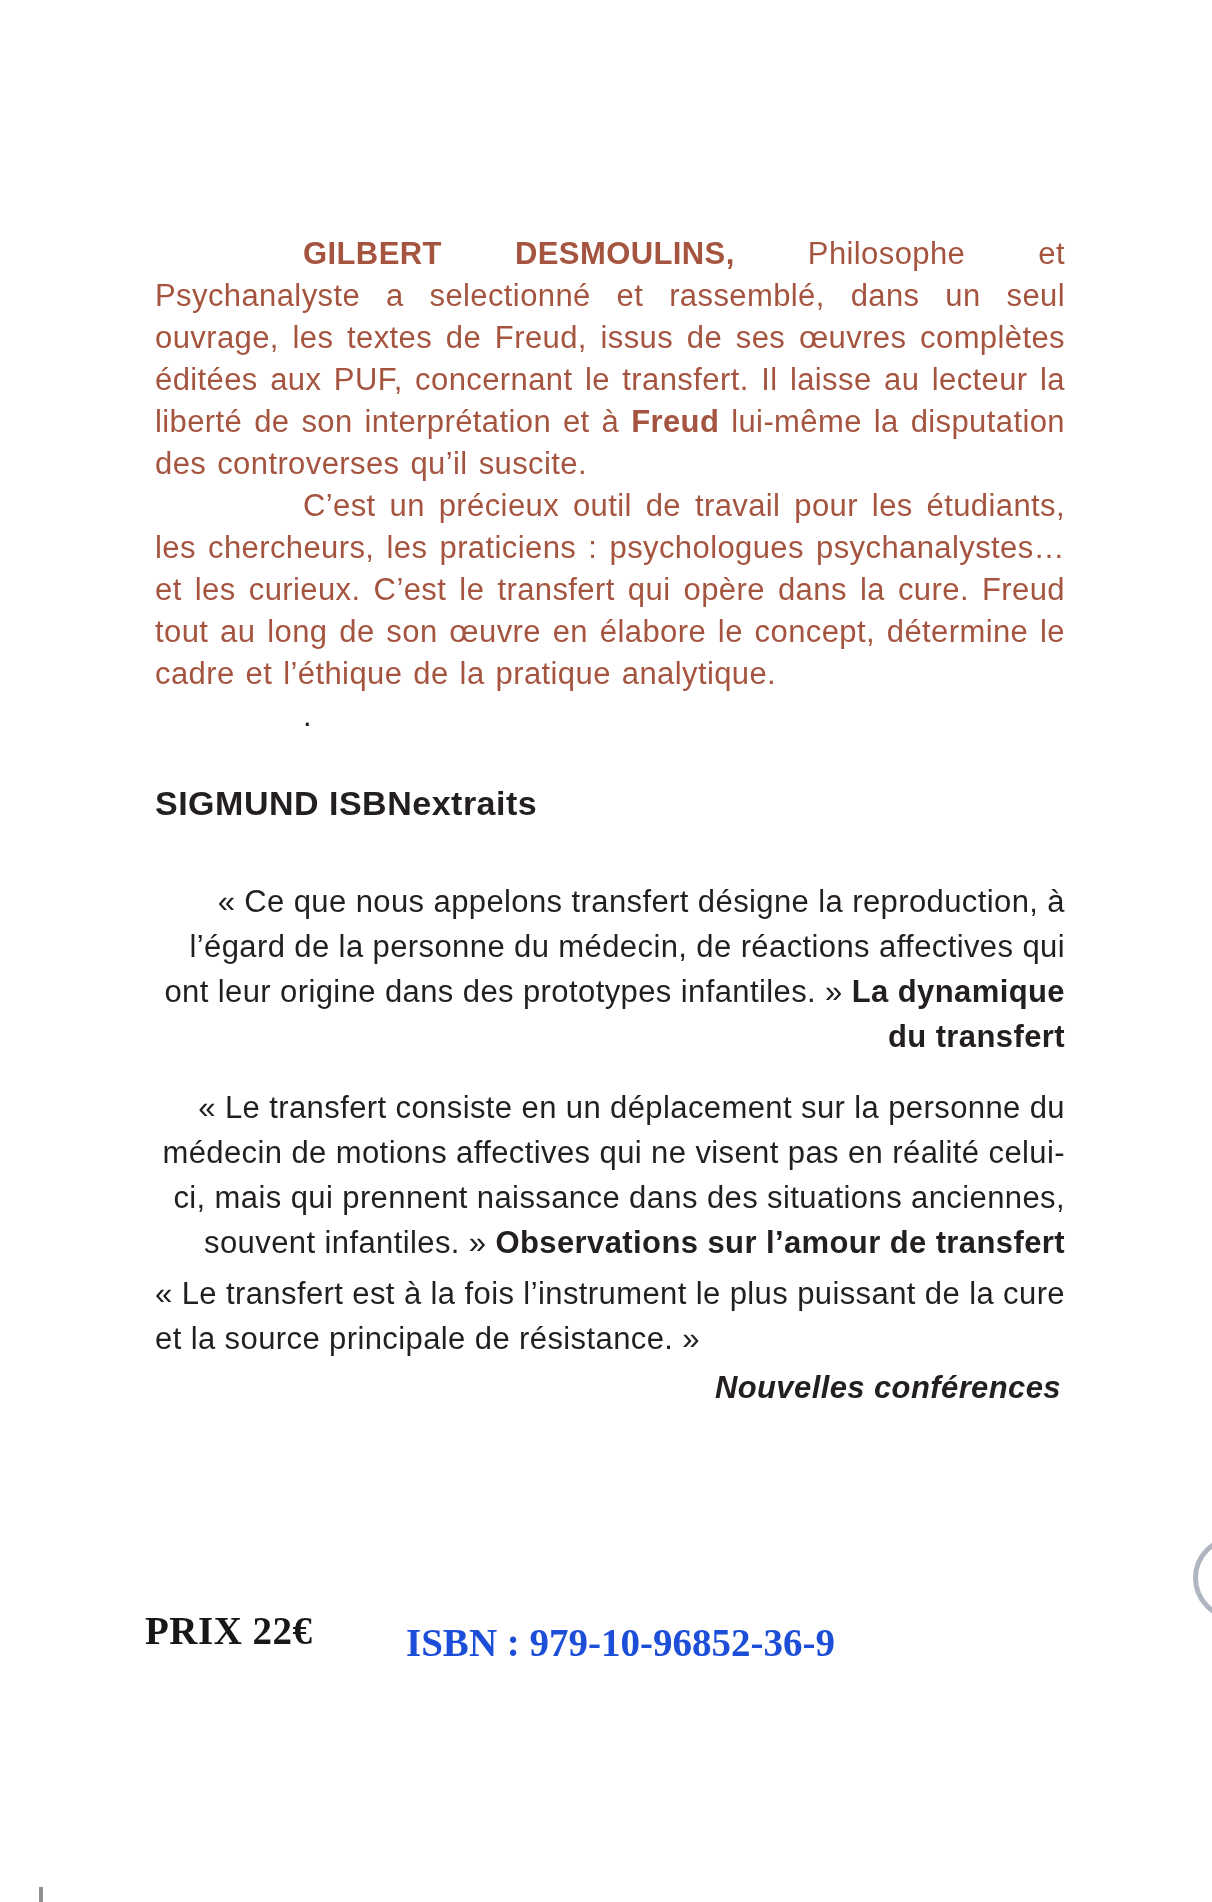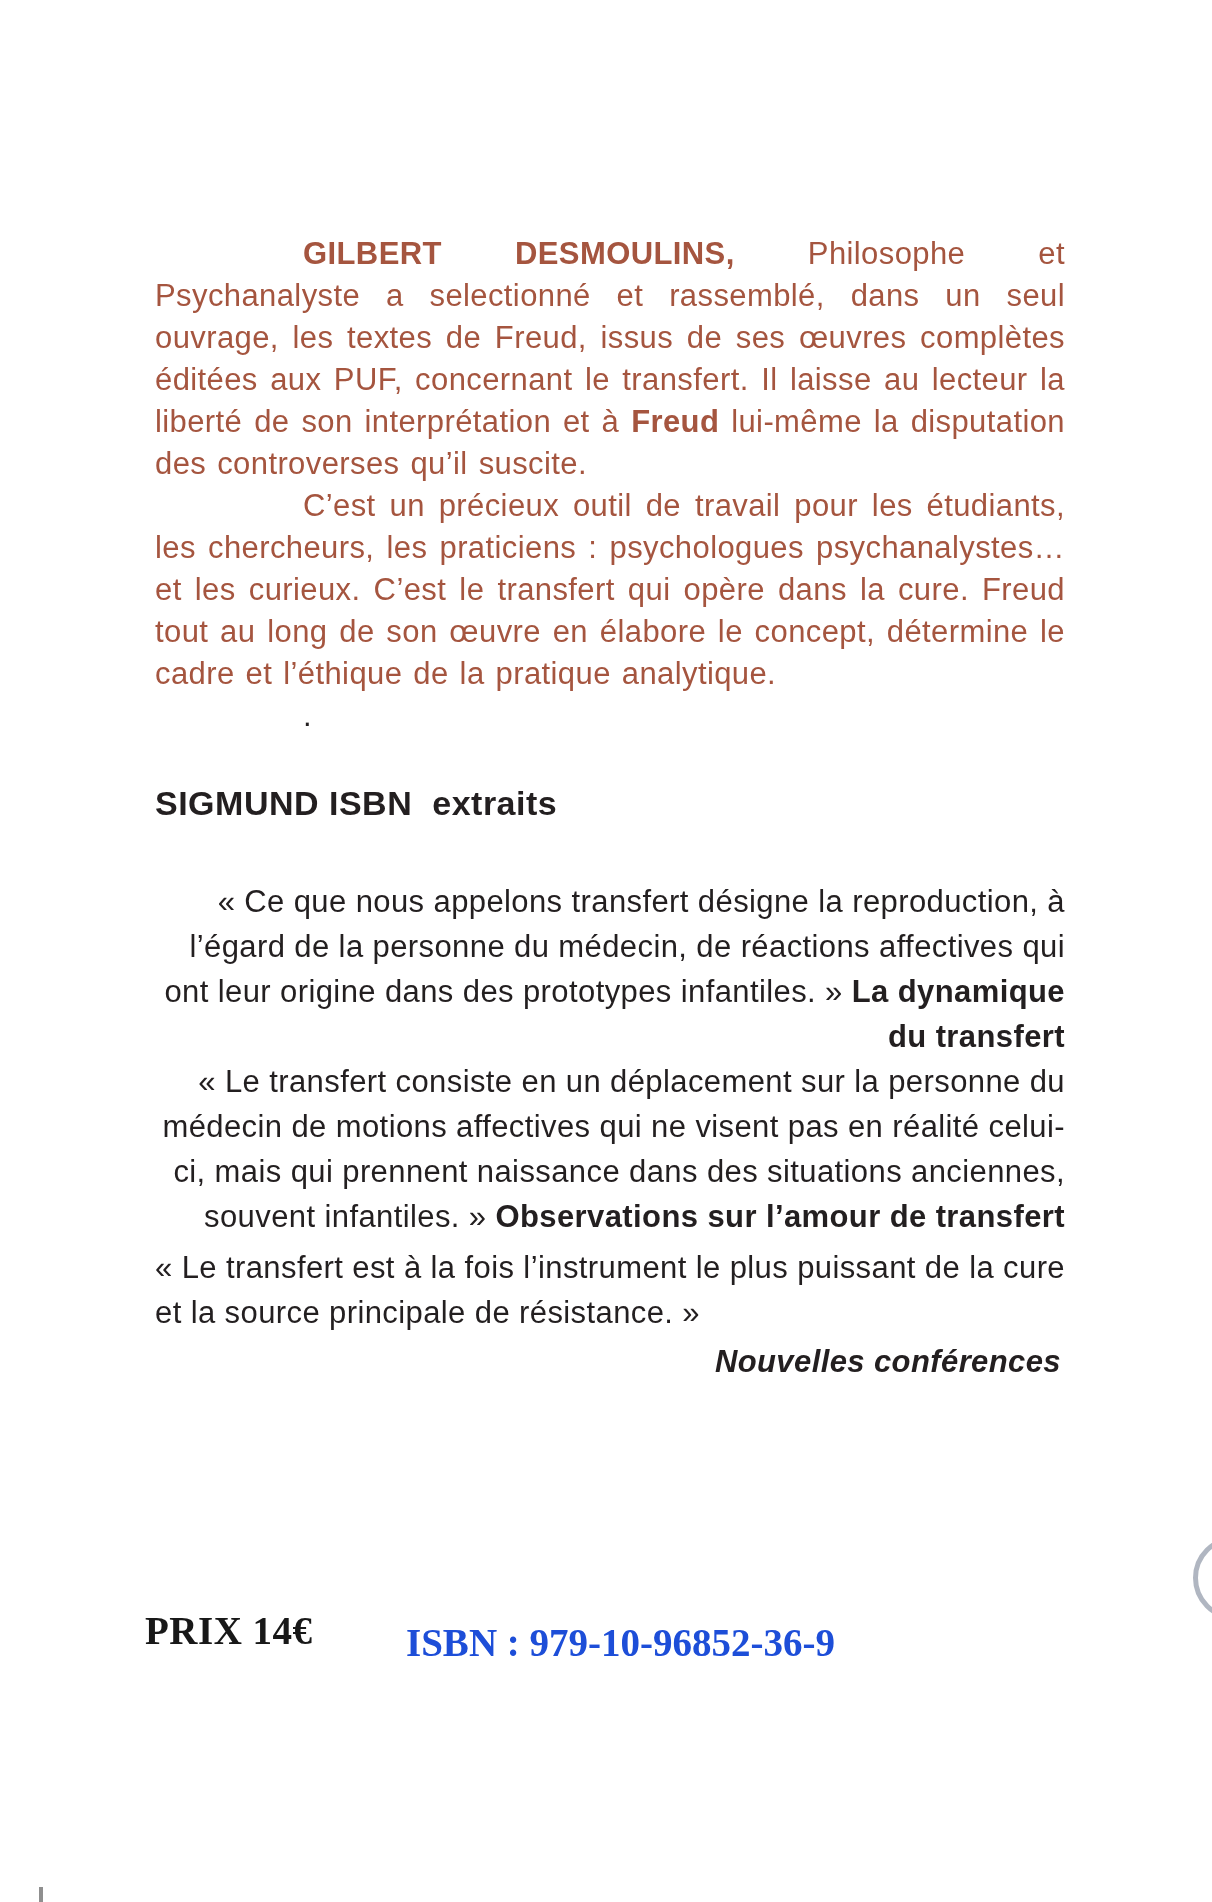--- a/index.html
+++ b/index.html
@@ -37,32 +37,32 @@
   }
 
   .heading {
     margin: 46px 0 0 0;
     color: var(--ink);
     font-size: 34px;
     line-height: 40px;
     font-weight: bold;
     letter-spacing: 0.5px;
   }
-  .heading .sub { margin-left: 20px; }
+  .heading .sub { }
 
   .quote {
     margin: 0;
     color: var(--ink);
     font-size: 31px;
     line-height: 45px;
     letter-spacing: 0.4px;
   }
   .q-right { text-align: right; }
   .q1 { margin-top: 56px; }
-  .q2 { }
+  .q2 { margin-top: 26px; }
   .q3 { margin-top: 6px; text-align: justify; }
   .q-source { font-weight: bold; }
   .source-line {
     margin: 4px;
     text-align: right;
     color: var(--ink);
     font-size: 31px;
     line-height: 45px;
     font-weight: bold;
     font-style: italic;
@@ -120,19 +120,19 @@
     <p class="quote q-right q1"><span>« Ce que nous appelons transfert désigne la reproduction, à l’égard de la personne du médecin, de réactions affectives qui ont leur origine dans des prototypes infantiles. » </span><span class="q-source">La dynamique du transfert</span></p>
 
     <p class="quote q-right q2"><span>« Le transfert consiste en un déplacement sur la personne du médecin de motions affectives qui ne visent pas en réalité celui-ci, mais qui prennent naissance dans des situations anciennes, souvent infantiles. » </span><span class="q-source">Observations sur l’amour de transfert</span></p>
 
     <p class="quote q3"><span>« Le transfert est à la fois l’instrument le plus puissant de la cure et la source principale de résistance. »</span></p>
 
     <p class="source-line">Nouvelles conférences</p>
 
   </div>
 
-  <div class="price">PRIX 14€</div>
+  <div class="price">PRIX 22€</div>
   <div class="isbn">ISBN : 979-10-96852-36-9</div>
 
   <div class="edge-circle"></div>
   <div class="crop-tick"></div>
 
 </div>
 
 </body></html>

